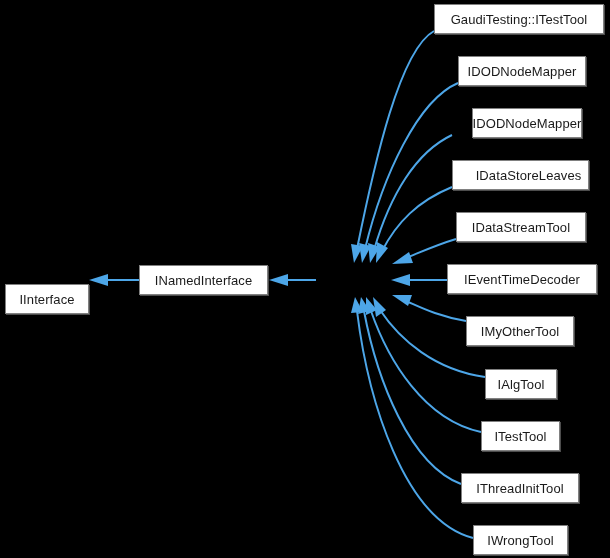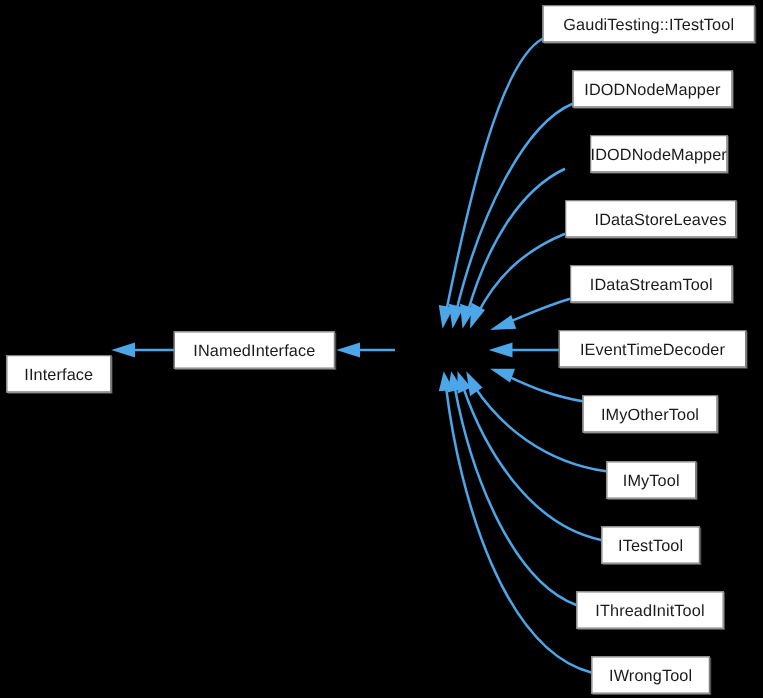--- a/index.html
+++ b/index.html
@@ -151,21 +151,21 @@
 
   <div class="node" style="left:447px; top:264px; width:150px; height:30px;">
     <span class="node-label">IEventTimeDecoder</span>
   </div>
 
   <div class="node" style="left:466px; top:316px; width:108px; height:30px;">
     <span class="node-label">IMyOtherTool</span>
   </div>
 
   <div class="node" style="left:485px; top:369px; width:72px; height:30px;">
-    <span class="node-label">IMyTool</span>
+    <span class="node-label">IAlgTool</span>
   </div>
 
   <div class="node" style="left:481px; top:421px; width:79px; height:30px;">
     <span class="node-label">ITestTool</span>
   </div>
 
   <div class="node" style="left:461px; top:473px; width:118px; height:30px;">
     <span class="node-label">IThreadInitTool</span>
   </div>
 

